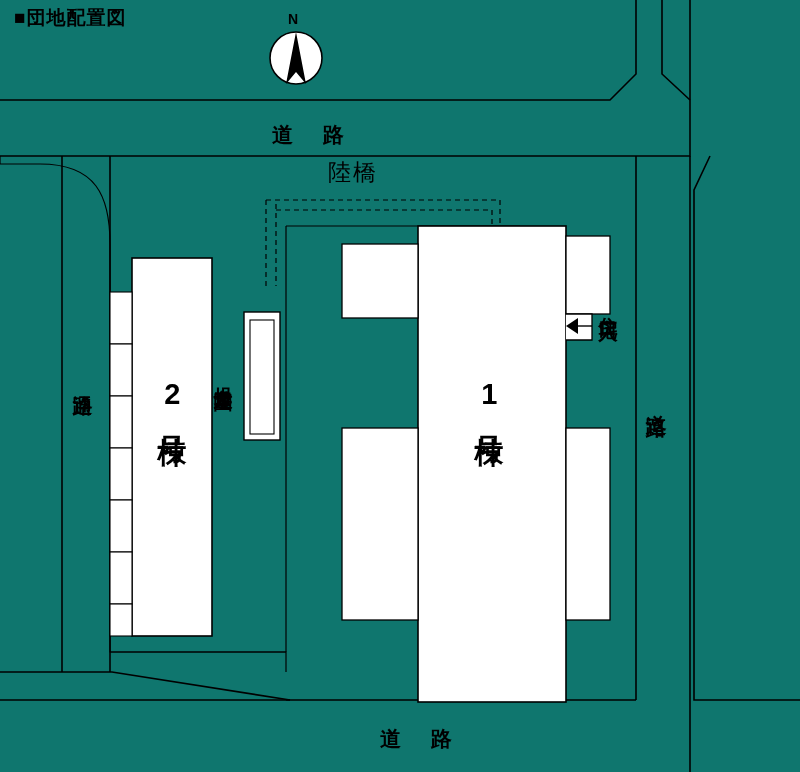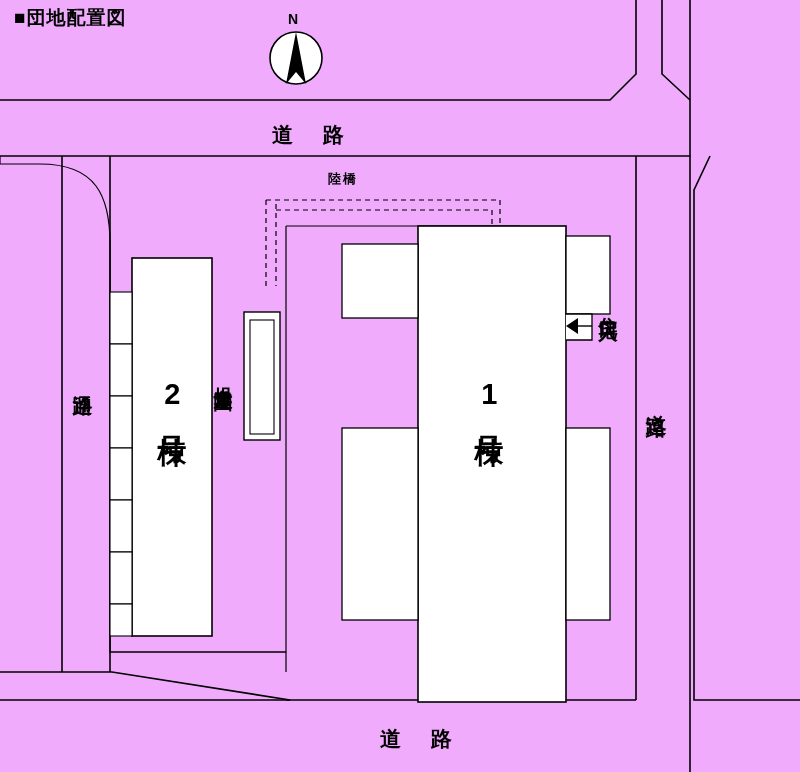--- a/index.html
+++ b/index.html
@@ -4,21 +4,21 @@
 <style>
   html, body {
     margin: 0;
     padding: 0;
     background: #ffffff;
   }
   #page {
     position: relative;
     width: 800px;
     height: 772px;
-    background: #f0abfc;
+    background: #0f766e;
     font-family: "Liberation Sans", sans-serif;
     color: #000000;
     overflow: hidden;
   }
   #map-svg {
     position: absolute;
     left: 0;
     top: 0;
     width: 800px;
     height: 772px;
@@ -70,23 +70,23 @@
     font-weight: bold;
   }
   #passage-left {
     left: 72px;
     top: 378px;
     font-size: 20px;
     font-weight: bold;
   }
   #overpass {
     left: 328px;
-    top: 172px;
-    font-size: 13px;
-    font-weight: bold;
+    top: 160px;
+    font-size: 23px;
+    font-weight: normal;
     letter-spacing: 2px;
   }
   #bldg1 {
     left: 474px;
     top: 378px;
     font-size: 29px;
     font-weight: bold;
   }
   #bldg2 {
     left: 157px;

